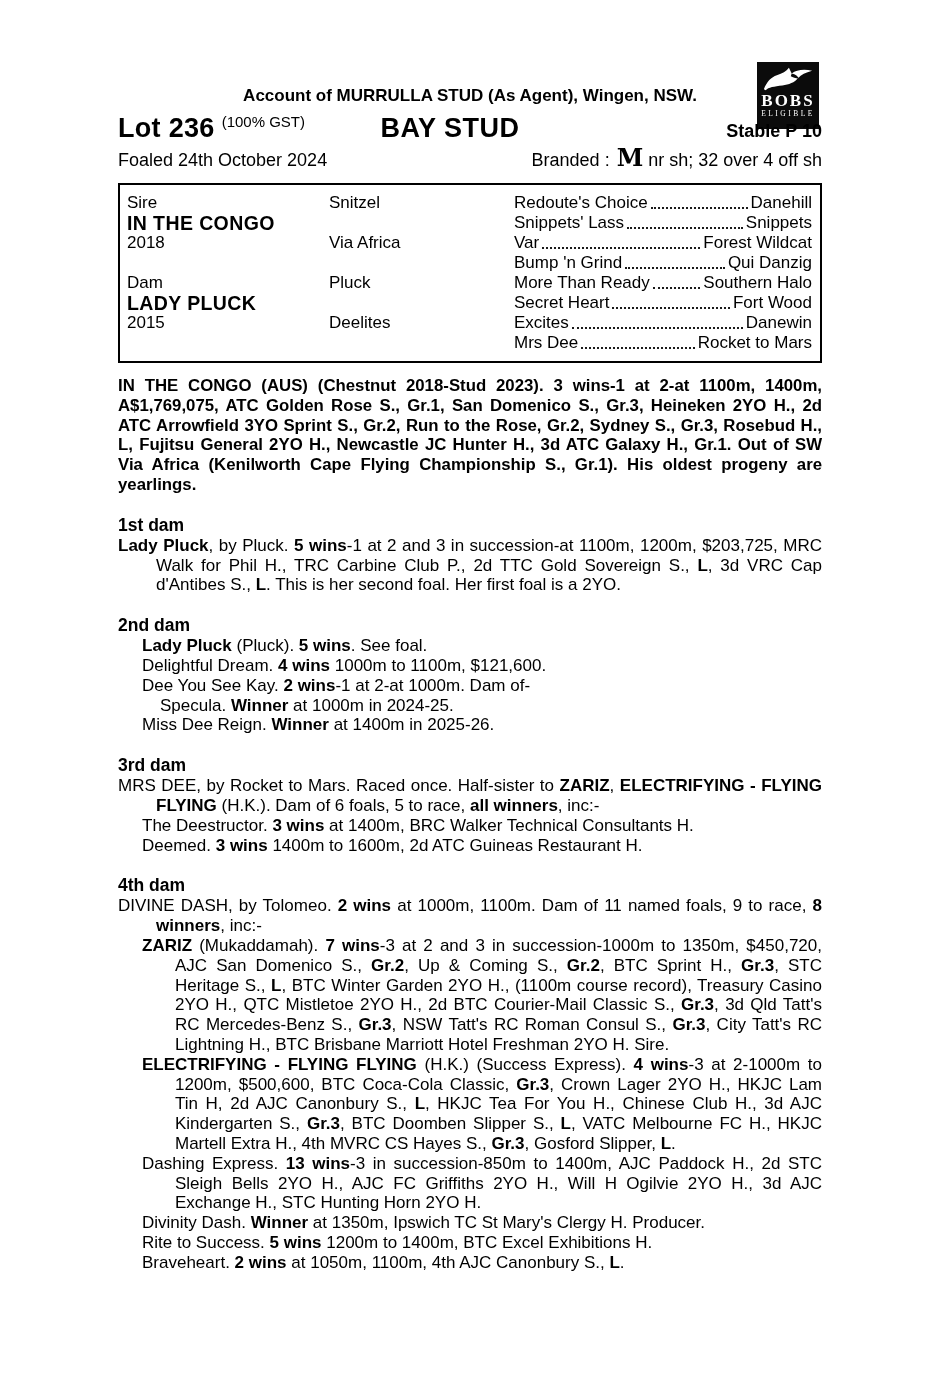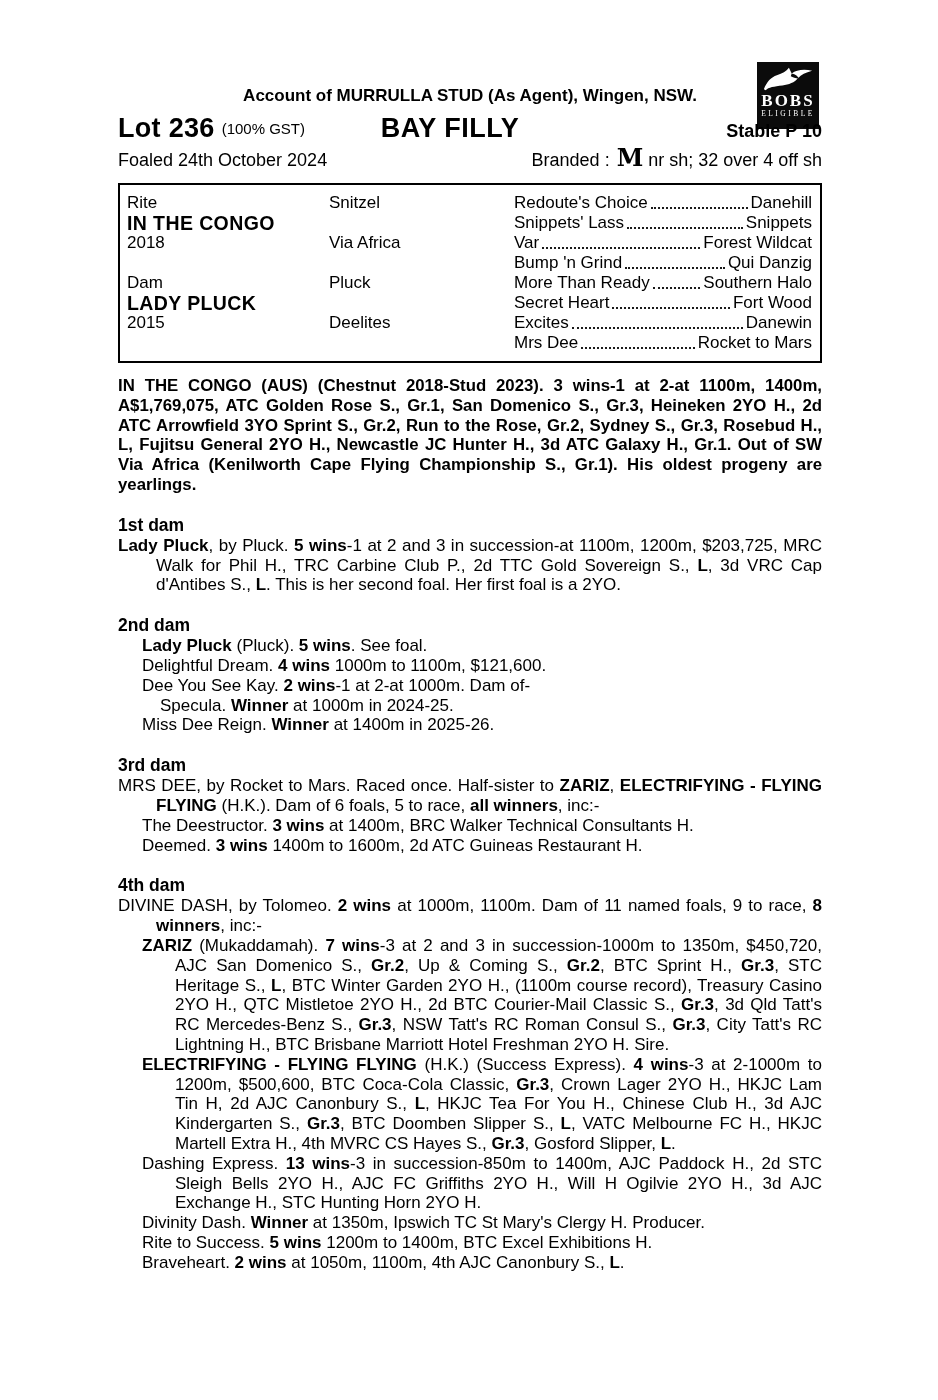--- a/index.html
+++ b/index.html
@@ -55,21 +55,21 @@
     line-height: 20px;
   }
   .lot-row {
     position: relative;
     margin-top: 7px;
     display: flex;
     justify-content: space-between;
     align-items: baseline;
     height: 32px;
   }
-  .lot-left { display: flex; align-items: center; }
+  .lot-left { display: flex; align-items: flex-start; }
   .lot-number { font-size: 27px; font-weight: bold; letter-spacing: 0.3px; }
   .lot-gst { font-size: 15px; margin-left: 7px; }
   .lot-title {
     position: absolute;
     left: 0; right: 40px;
     text-align: center;
     font-size: 27px;
     font-weight: bold;
     letter-spacing: 0.5px;
   }
@@ -141,39 +141,39 @@
       <path d="M6 25 C9 17 14 12 20 10 C26 8 30 6 33 2 L36 8 C41 4 49 3 58 5 C51 7 46 9 43 13 C39 18 33 20 26 21 C17 22 11 23 8 26 Z" fill="#ffffff"></path>
       <path d="M36 8 C40 9 43 11 44 14 C40 13 37 12 35 11 Z" fill="#0b0b0b"></path>
     </svg>
     <div class="bobs-title">BOBS</div>
     <div class="bobs-sub">ELIGIBLE</div>
   </div>
 
   <div class="account">Account of MURRULLA STUD (As Agent), Wingen, NSW.</div>
 
   <div class="lot-row">
-    <div class="lot-title">BAY FILLY</div>
+    <div class="lot-title">BAY STUD</div>
     <div class="lot-left">
       <span class="lot-number">Lot 236</span>
       <span class="lot-gst">(100% GST)</span>
     </div>
     <div class="lot-stable">Stable P 10</div>
   </div>
 
   <div class="foal-row">
     <div>Foaled 24th October 2024</div>
     <div class="branded">
       <span>Branded :</span>
       <span class="brand-glyph">M</span>
       <span>nr sh; 32 over 4 off sh</span>
     </div>
   </div>
 
   <div class="ped-table">
-      <div class="ped-cell " style="grid-area: 1 / 1;">Rite</div>
+      <div class="ped-cell " style="grid-area: 1 / 1;">Sire</div>
       <div class="ped-cell ped-name" style="grid-area: 2 / 1;">IN THE CONGO</div>
       <div class="ped-cell " style="grid-area: 3 / 1;">2018</div>
       <div class="ped-cell " style="grid-area: 5 / 1;">Dam</div>
       <div class="ped-cell ped-name" style="grid-area: 6 / 1;">LADY PLUCK</div>
       <div class="ped-cell " style="grid-area: 7 / 1;">2015</div>
       <div class="ped-cell " style="grid-area: 1 / 2;">Snitzel</div>
       <div class="ped-cell " style="grid-area: 3 / 2;">Via Africa</div>
       <div class="ped-cell " style="grid-area: 5 / 2;">Pluck</div>
       <div class="ped-cell " style="grid-area: 7 / 2;">Deelites</div>
       <div class="ped-row" style="grid-area: 1 / 3; margin-top: 16px;">

